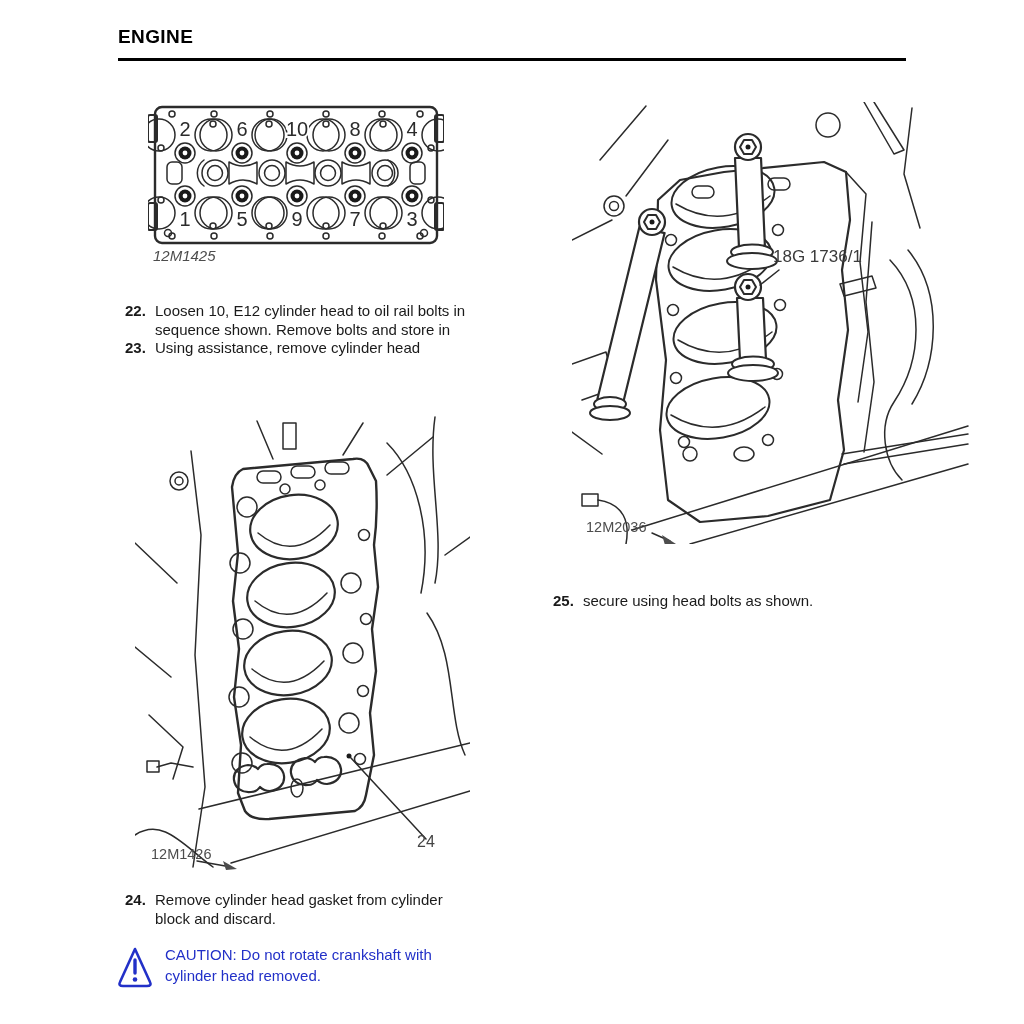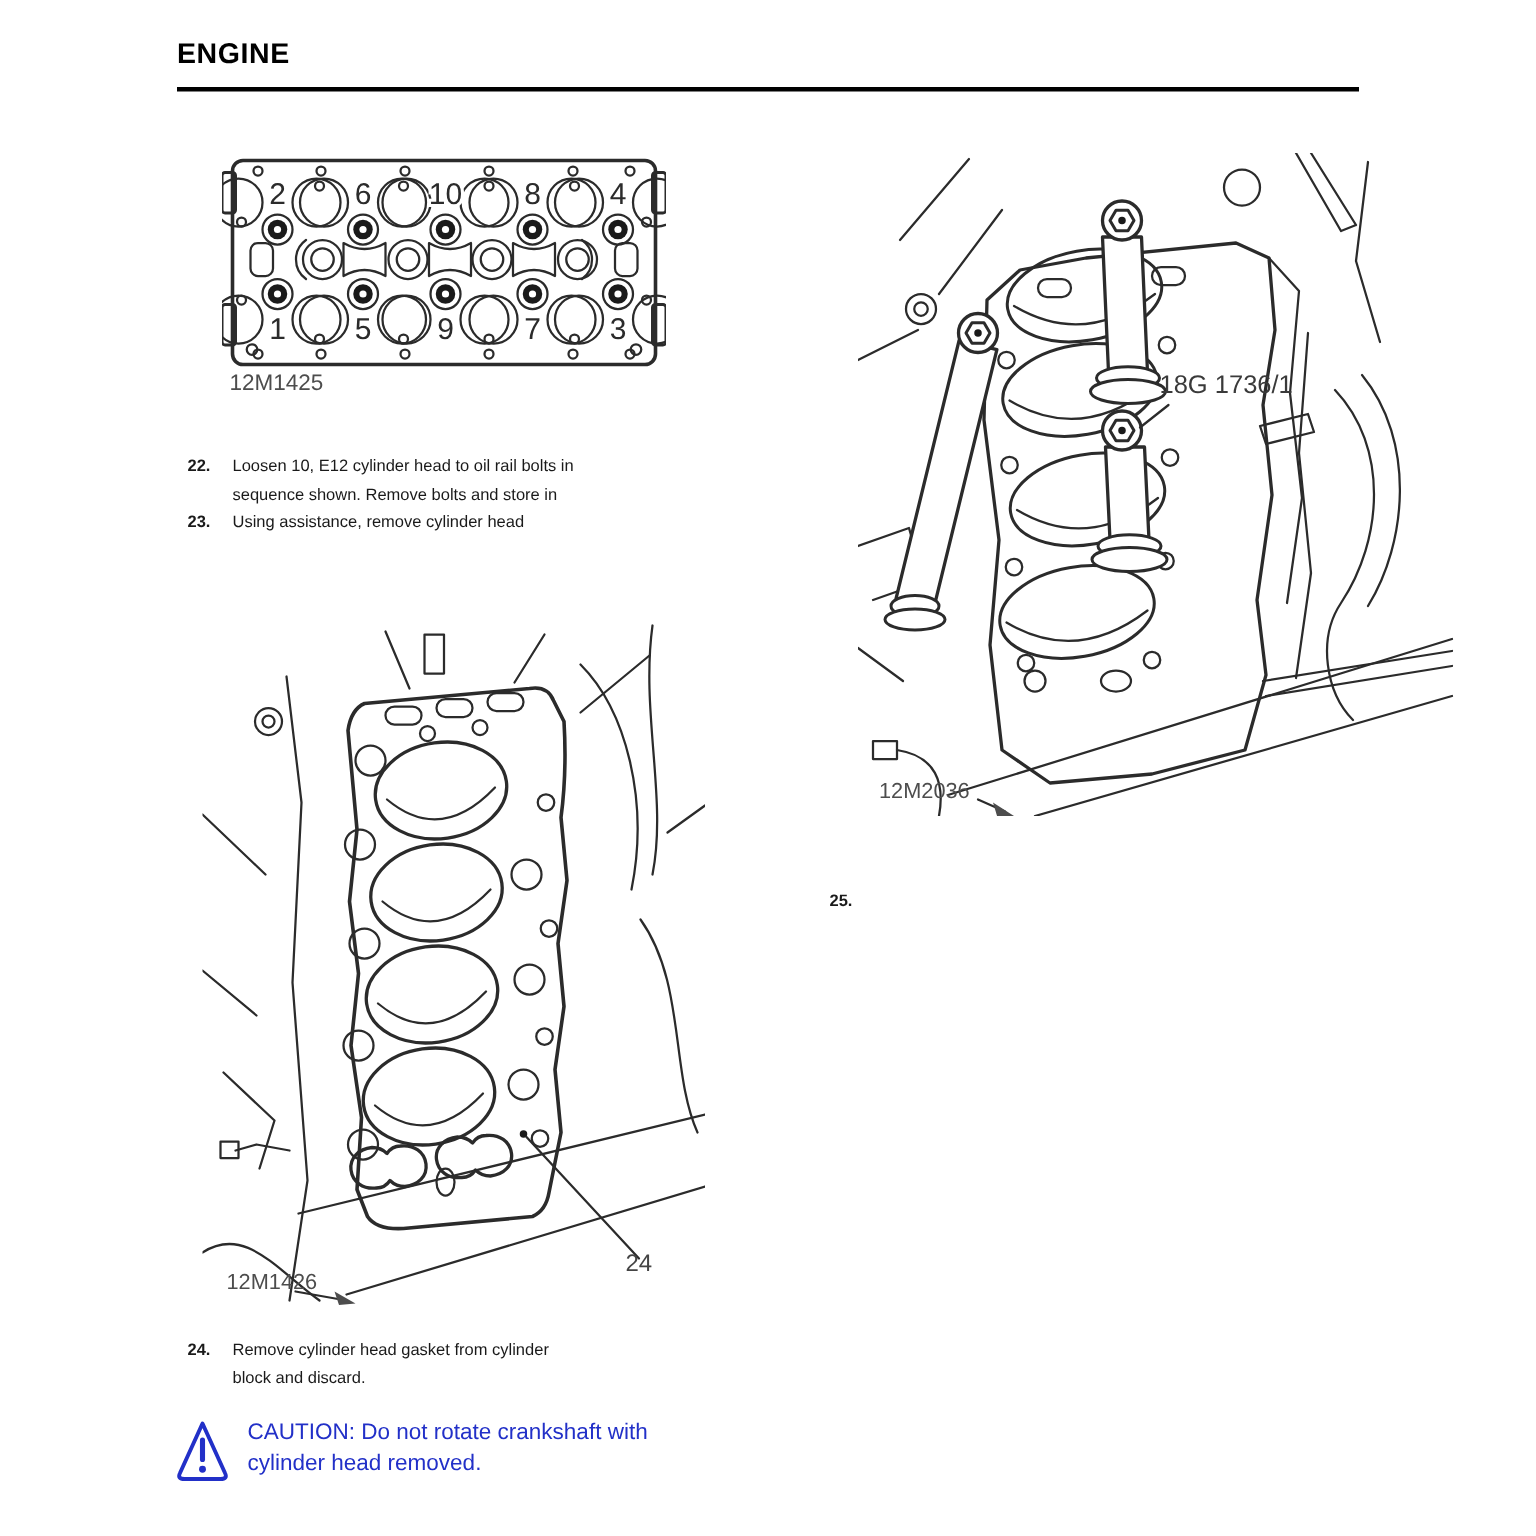--- a/index.html
+++ b/index.html
@@ -10,22 +10,22 @@
   html,body{margin:0;padding:0;}
   body{
     width:1024px;height:1024px;position:relative;background:#fff;overflow:hidden;
     font-family:"Liberation Sans", sans-serif;color:var(--ink);
   }
   .abs{position:absolute;}
   .page-title{
     left:118px;top:26px;font-size:19px;font-weight:bold;letter-spacing:.4px;color:#000;
   }
   .title-rule{left:118px;top:58px;width:788px;height:3px;background:#000;}
-  .fig-label{font-size:15px;color:var(--label-gray);}
-  .steps{font-size:11px;color:var(--ink);}
+  .fig-label{font-size:15px;color:var(--label-gray);font-style:italic;}
+  .steps{font-size:15px;color:var(--ink);}
   .step{display:flex;line-height:18.5px;}
   .snum{width:30px;flex:none;font-weight:bold;}
   .slines{flex:1;}
   .s25-tool{font-weight:bold;margin:0 7px 0 5px;}
   .caution-text{
     font-size:15px;font-weight:normal;line-height:20.5px;color:var(--caution-blue);
   }
   
   svg{display:block;}
   .art{stroke:#2b2b2b;fill:none;stroke-width:2;stroke-linejoin:round;stroke-linecap:round;}
@@ -271,20 +271,21 @@
   </g>
   <text class="svg-tool-label" x="201" y="160">18G 1736/1</text>
   <text class="svg-label" x="14" y="430">12M2036</text>
   <polygon class="arrowhead" points="104,442 90,433 93,443"></polygon>
 </svg>
 
 <div class="abs steps" style="left:553px;top:592px;width:380px">
   <div class="step">
     <span class="snum">25.</span>
     <div class="slines">
+      <div>secure using head bolts as shown.</div>
     </div>
   </div>
 </div>
 
 <svg class="abs" style="left:135px;top:415px" width="335" height="455" viewBox="0 0 335 455">
   <g class="art">
 
     <g class="thin">
       <path d="M56,36 L66,120 L60,240 L70,372 L58,452"></path>
       <path d="M0,128 L42,168"></path>

